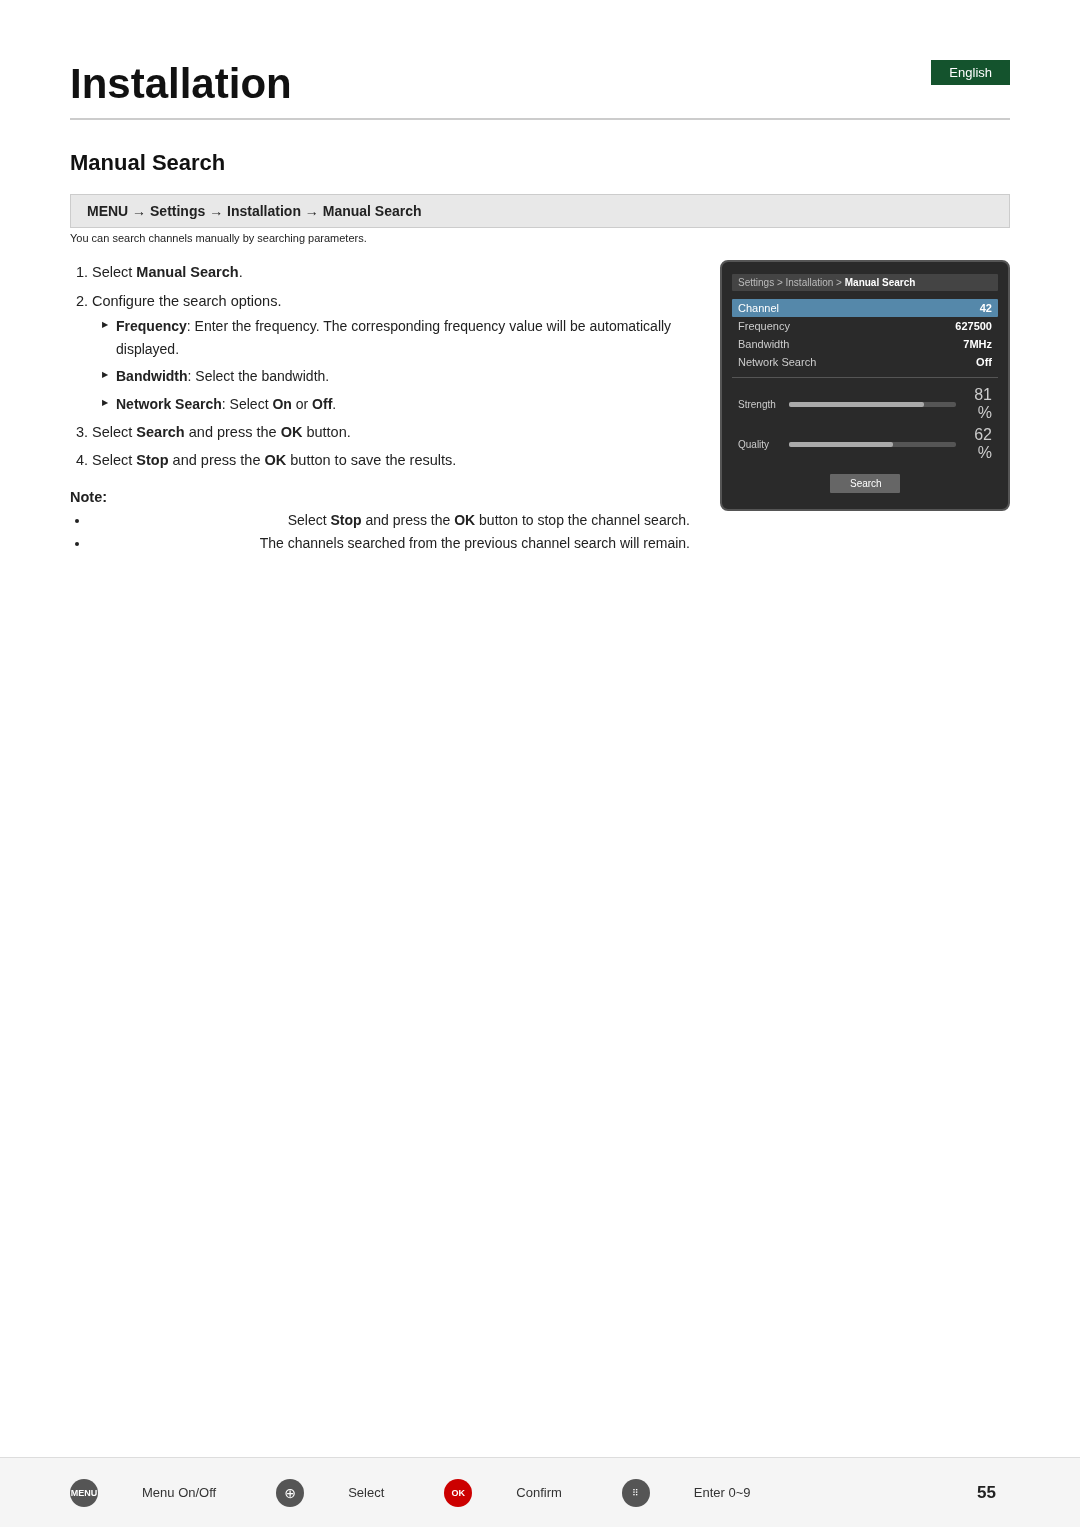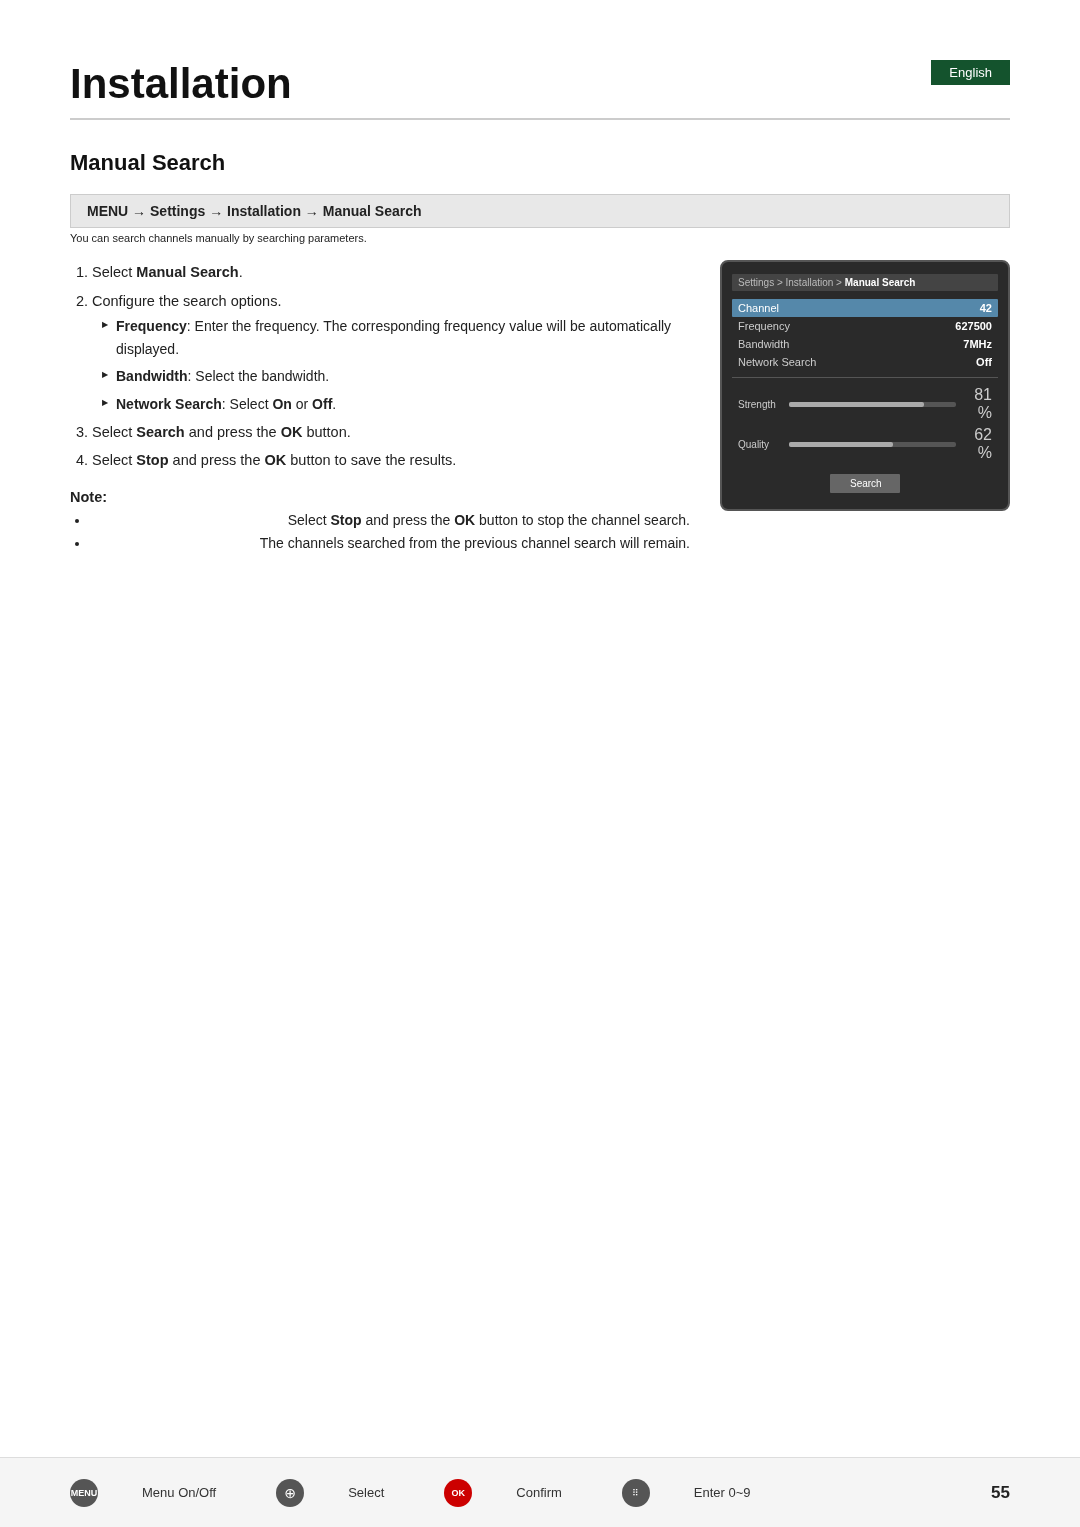--- a/index.html
+++ b/index.html
@@ -285,21 +285,21 @@
       flex-shrink: 0;
     }
     .footer-label {
       font-size: 13px;
       color: #333;
       margin-left: 36px;
     }
     .page-number {
       position: absolute;
       bottom: 24px;
-      right: 70px;
+      right: 84px;
       font-size: 17px;
       font-weight: 700;
       color: #222;
     }
   </style>
 </head>
 <body>
 
 <div class="page-header">
   <h1 class="page-title">Installation</h1>

